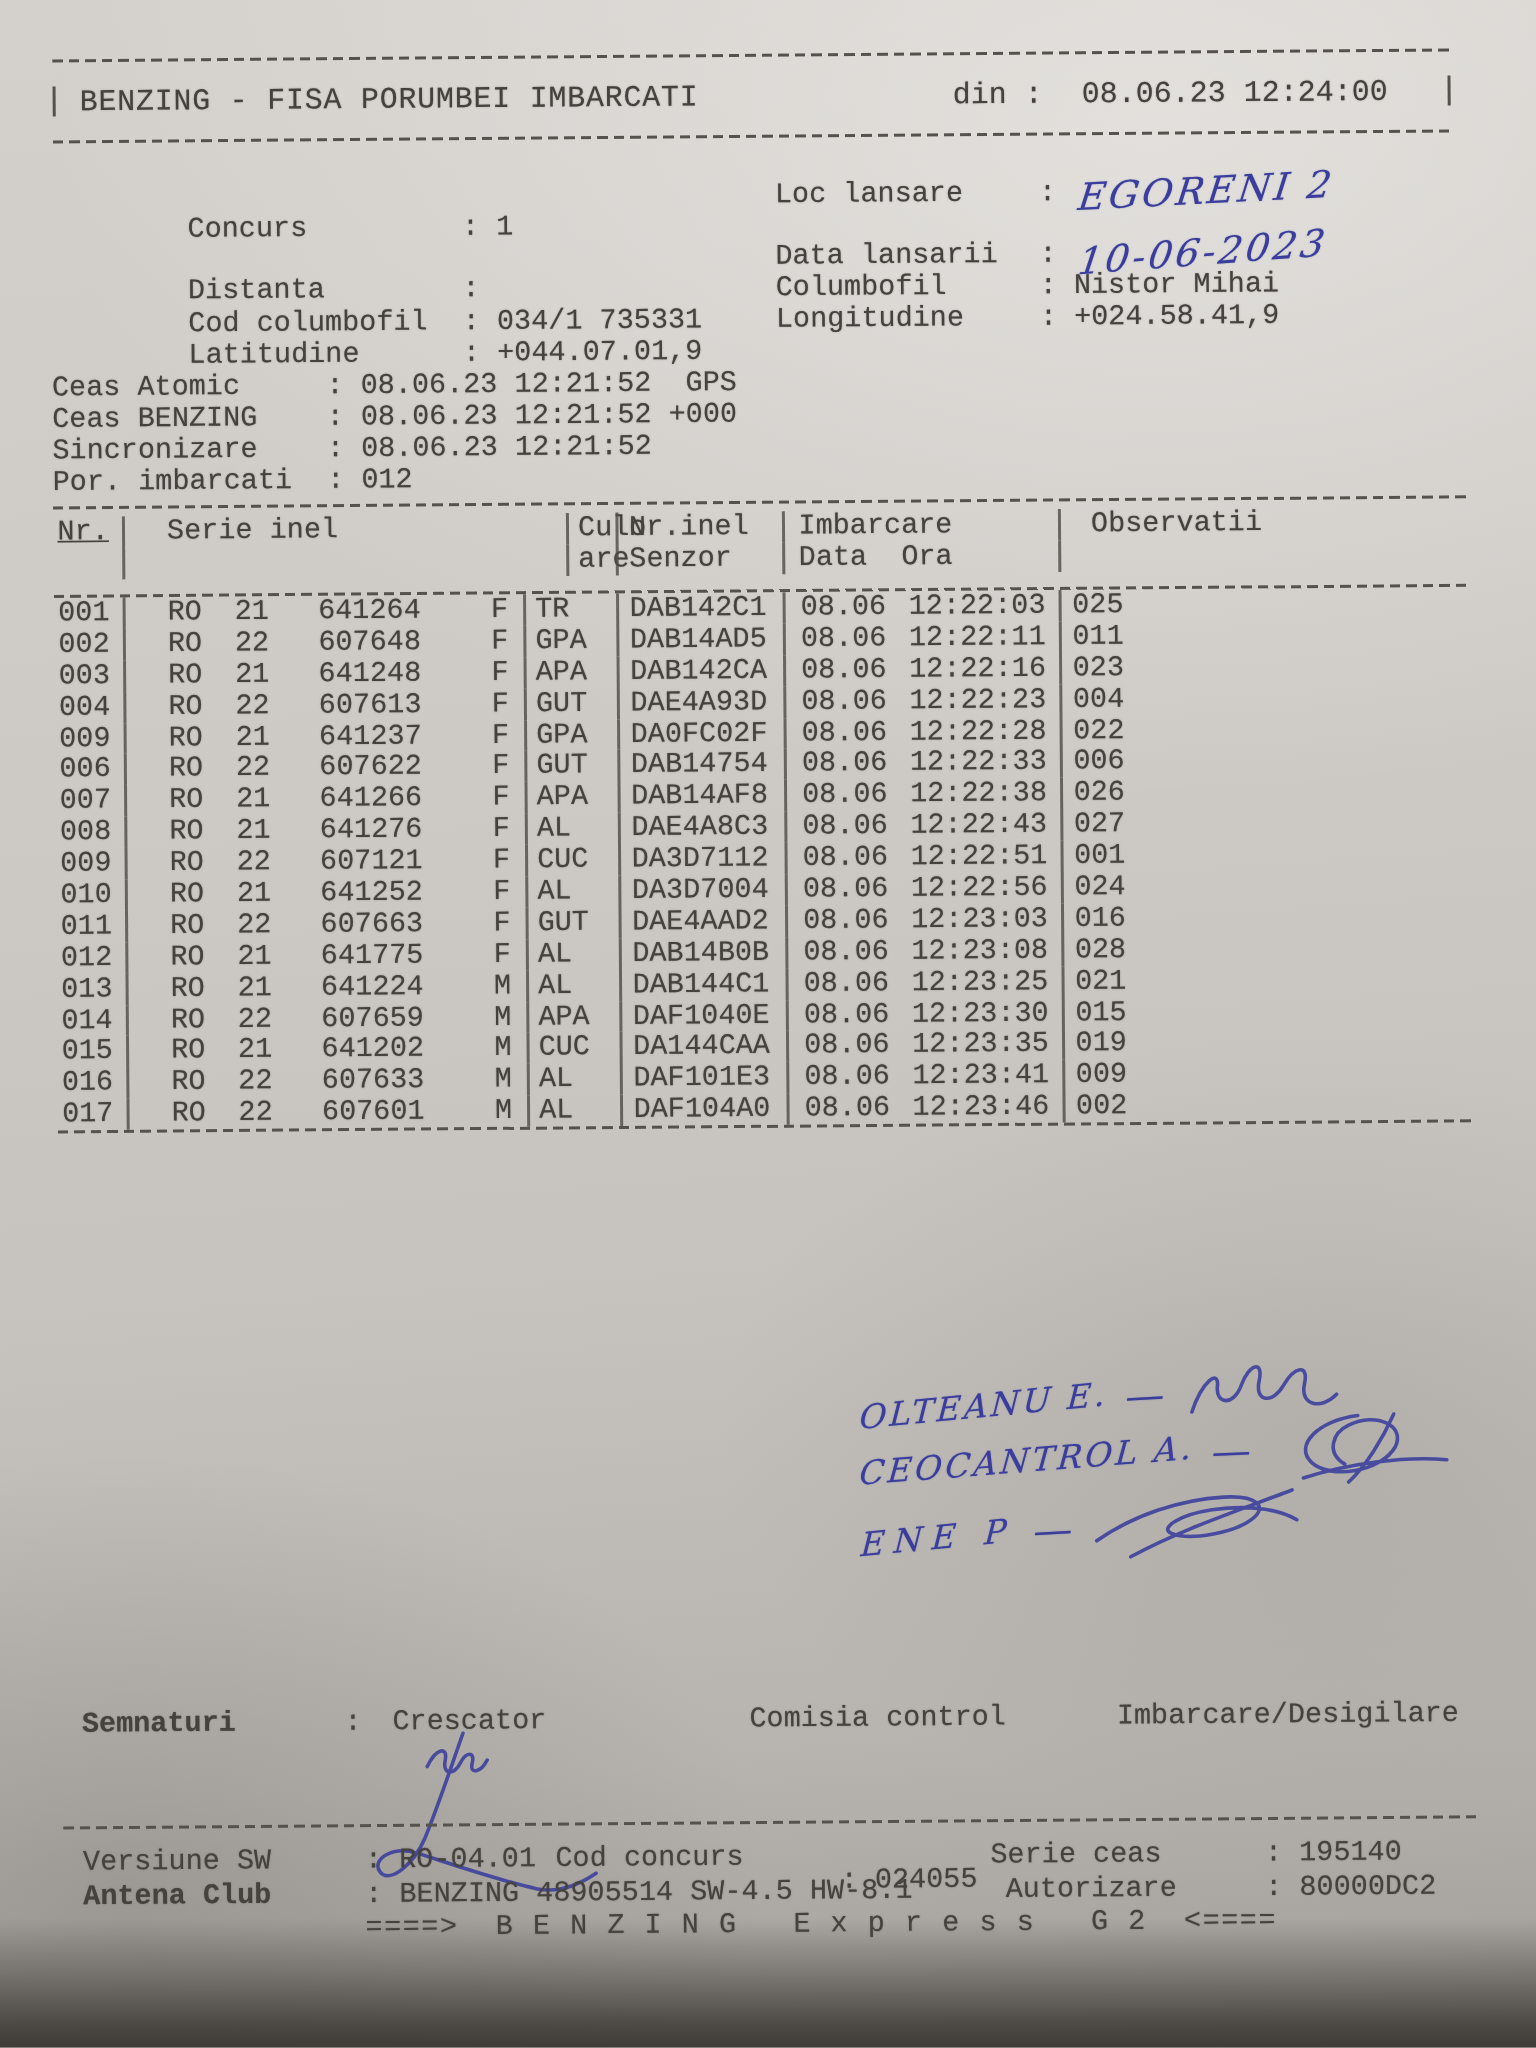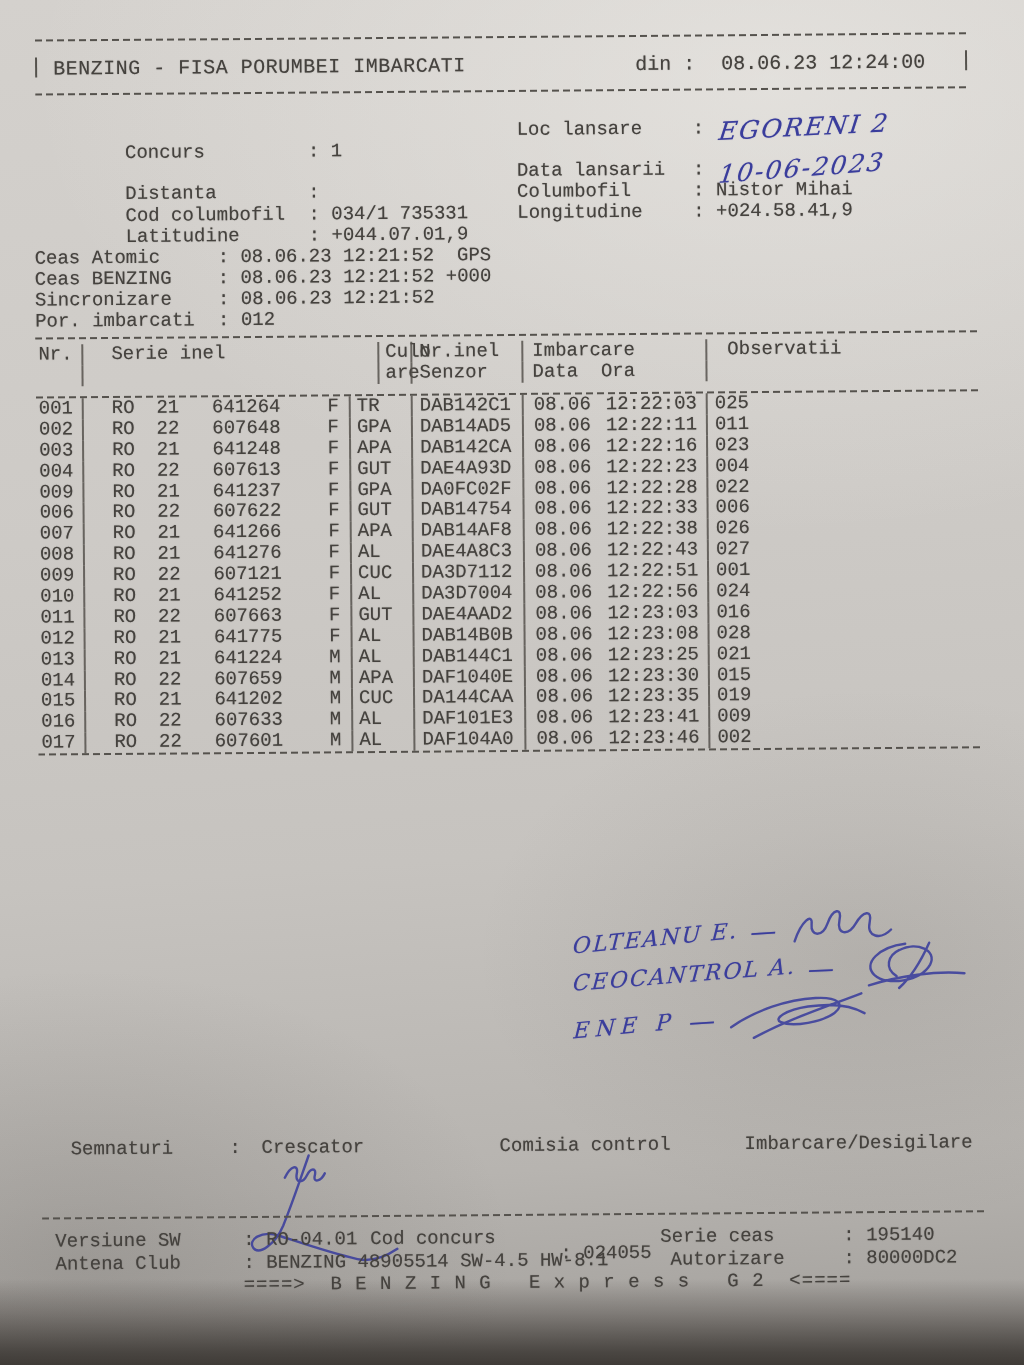--- a/index.html
+++ b/index.html
@@ -50,45 +50,45 @@
   .sig{flex:0 0 auto;}
   .sig path{fill:none;stroke:#3a3d9c;stroke-width:2.4;stroke-linecap:round;opacity:0.88;}
 
   
   .ptable{position:absolute;top:334px;left:42px;width:944px;}
   .tgrid{display:grid;grid-template-columns:46px 267px 62px 111px 184px 1fr;}
   .c{white-space:pre;}
   .bl{border-left:2px solid rgba(80,77,72,0.82);}
   .thead .tgrid{height:21px;line-height:21px;}
   .thead{padding:5px 0 10px;}
-  .h-nr{padding-left:3px;} .h-serie{padding-left:28px;} .h-culo{padding-left:6px;margin-left:29px;}
+  .h-nr{padding-left:3px;text-decoration:underline;} .h-serie{padding-left:28px;} .h-culo{padding-left:6px;margin-left:29px;}
   .h-senz{padding-left:7px;} .h-imb{padding-left:9px;} .h-obs{padding-left:20px;}
   .trow{height:20.9px;line-height:20.9px;}
   .c-nr{padding-left:3px;}
   .c-serie{display:flex;padding-left:28px;}
   .c-serie .country{width:48px;} .c-serie .year{width:48px;} .c-serie .ring{width:124px;margin-left:11px;}
   .c-serie .sex{margin-left:auto;margin-right:10px;}
   .c-culo{padding-left:6px;} .c-senz{padding-left:7px;}
   .c-imb{padding-left:10px;display:flex;} .c-imb .idate{width:72px;}
   .c-obs{padding-left:7px;}
 
   
   .sem-row{position:absolute;top:1136px;left:55px;width:940px;height:22px;}
   .sem-row span{position:absolute;white-space:pre;}
-  .sem-lbl{left:16px;} .sem-colon{left:175px;} .sem-cresc{left:207px;}
+  .sem-lbl{left:0;font-weight:bold;} .sem-colon{left:175px;} .sem-cresc{left:207px;}
   .sem-com{left:445px;} .sem-imb{left:690px;}
   .sig-cresc{position:absolute;left:245px;top:1148px;}
   .foot-dash{position:absolute;top:1214px;left:42px;width:942px;}
   .footer{position:absolute;top:1220px;left:55px;width:950px;}
   .frow{position:absolute;left:0;width:100%;height:22px;}
   .frow span{position:absolute;white-space:pre;}
   .f1{top:8px;} .f2{top:31px;} .f3{top:53px;}
   .fv-lbl{left:0;} .fv-val{left:188px;} .fcc-lbl{left:315px;} .fcc-val{left:505px;margin-top:16px;}
   .fsc-lbl{left:605px;} .fsc-val{left:788px;}
-  .fa-lbl{left:0;} .fa-val{left:188px;} .fau-lbl{left:615px;} .fau-val{left:788px;}
+  .fa-lbl{left:0;font-weight:bold;} .fa-val{left:188px;} .fau-lbl{left:615px;} .fau-val{left:788px;}
   .fexp{left:188px;letter-spacing:1px;}
 </style>
 </head>
 <body>
 
 <div class="page">
   <div class="sheet">
 
     <div class="hdr-box">
       <div class="dashline d-top"></div>

